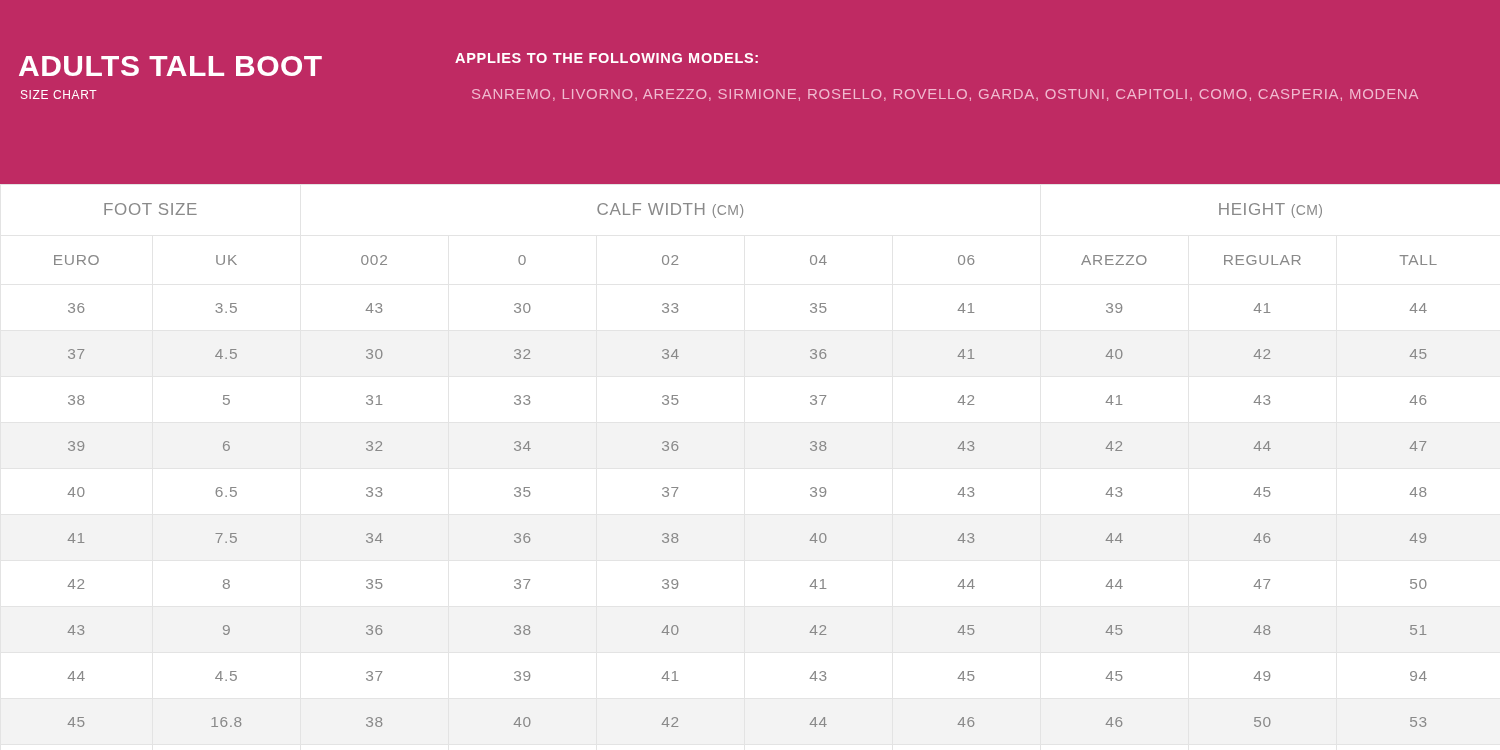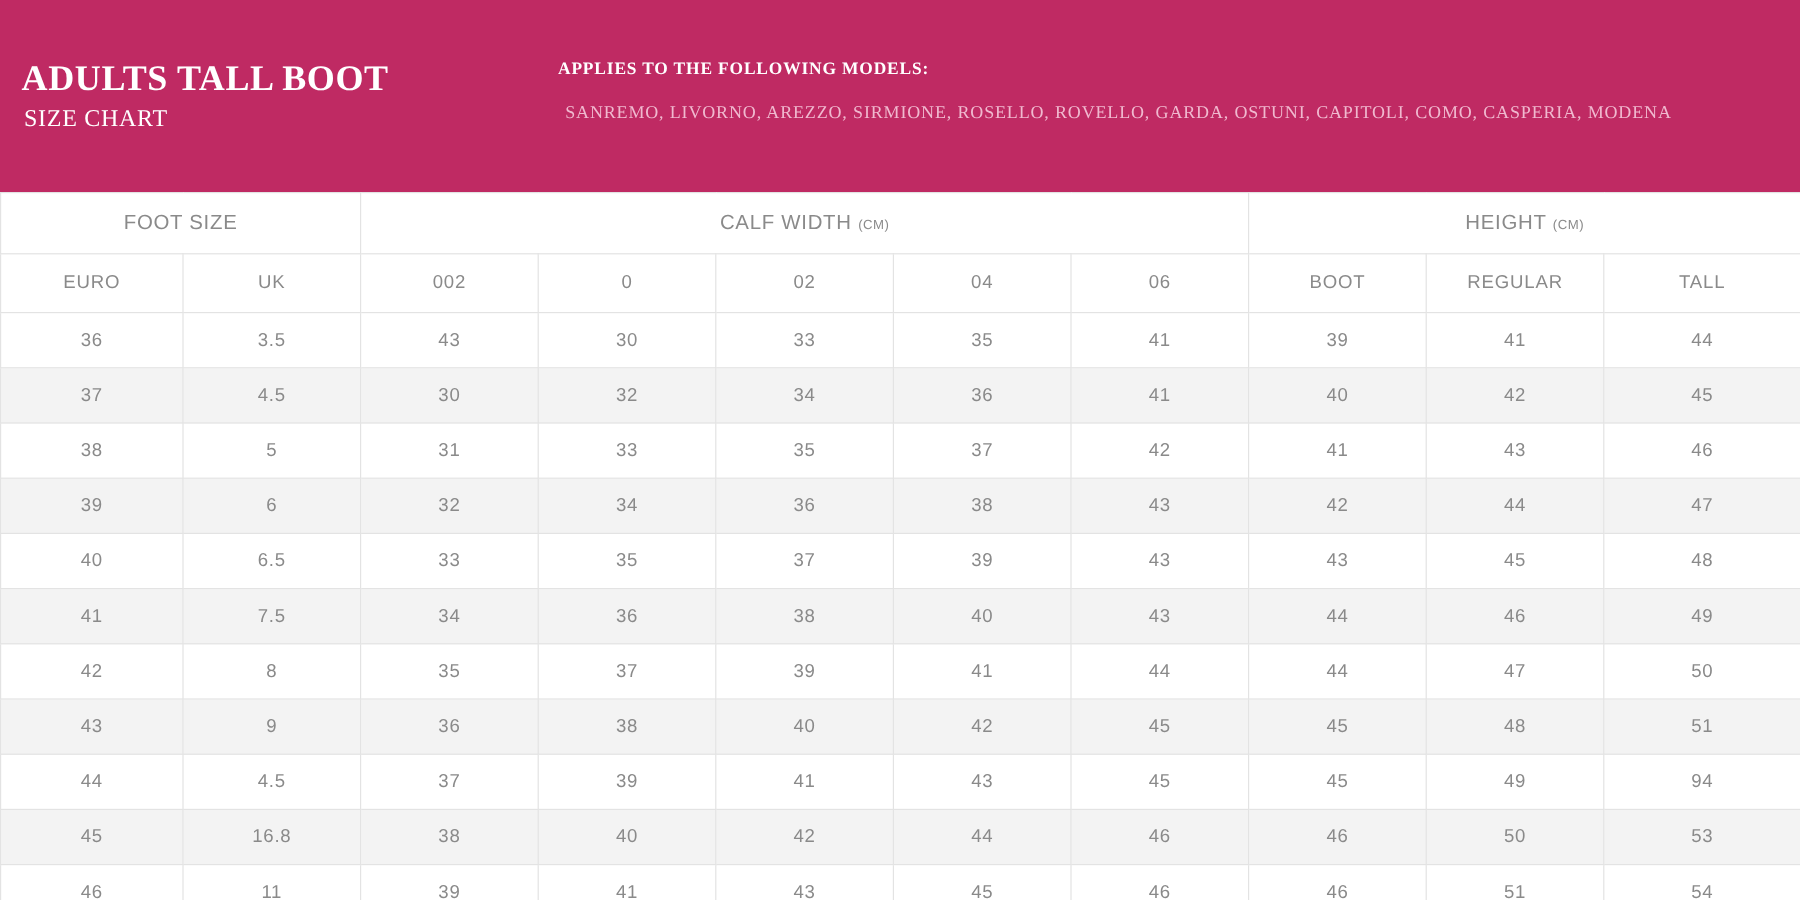--- a/index.html
+++ b/index.html
@@ -15,62 +15,61 @@
   }
   .page {
     position: relative;
     width: 1500px;
     height: 750px;
   }
 
   
   .header {
     position: relative;
-    height: 160px;
+    height: 184px;
     background: #bf2a63;
     color: #ffffff;
     box-sizing: border-box;
-    font-family: Liberation Serif, serif;
   }
   .header-inner {
     display: flex;
     align-items: flex-start;
     padding: 50px 0 0 0;
   }
   .title-block {
     width: 455px;
     padding-left: 18px;
     box-sizing: border-box;
   }
   .title-main {
     font-size: 30px;
     font-weight: bold;
     letter-spacing: 0.5px;
     line-height: 1.05;
     margin: 0;
     text-transform: uppercase;
   }
   .title-sub {
-    font-size: 20px;
+    font-size: 12px;
     letter-spacing: 0.6px;
     margin: 6px 0 0 2px;
     text-transform: uppercase;
     font-weight: normal;
   }
   .models-block {
     flex: 1;
     padding-right: 20px;
     box-sizing: border-box;
   }
   .models-label {
     font-size: 14.5px;
     font-weight: bold;
     letter-spacing: 0.7px;
     text-transform: uppercase;
-    margin: 0 0 6px 10px;
+    margin: 0 0 6px 0;
   }
   .models-list {
     font-size: 15px;
     letter-spacing: 0.7px;
     line-height: 1.55;
     color: #f0b9cf;
     text-transform: uppercase;
     margin: 16px;
     max-width: 1020px;
   }
@@ -91,21 +90,21 @@
   
   .group-row th {
     height: 48px;
     font-size: 17px;
     color: #4a4a4a;
     letter-spacing: 0.6px;
     font-weight: normal;
     border-top: 1px solid #e3e3e3;
   }
   .group-row th .unit {
-    font-size: 11px;
+    font-size: 14px;
     letter-spacing: 0.4px;
     vertical-align: baseline;
   }
   
   .sub-row th {
     height: 46px;
     font-size: 15.5px;
     color: #3f3f3f;
     font-weight: bold;
     letter-spacing: 0.7px;
@@ -181,21 +180,21 @@
         </th>
       </tr>
       <tr class="sub-row">
         <th>EURO</th>
         <th>UK</th>
         <th>002</th>
         <th>0</th>
         <th>02</th>
         <th>04</th>
         <th>06</th>
-        <th>BOOT</th>
+        <th>AREZZO</th>
         <th>REGULAR</th>
         <th>TALL</th>
       </tr>
     </thead>
     <tbody>
       <tr>
         <td>36</td>
         <td>3.5</td>
         <td>43</td>
         <td>30</td>

